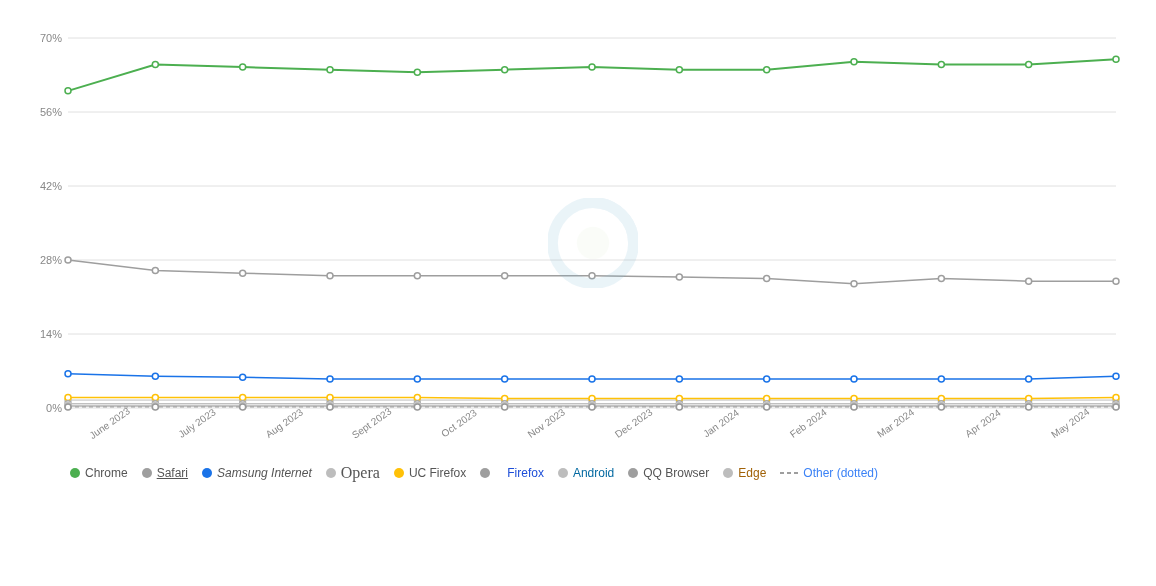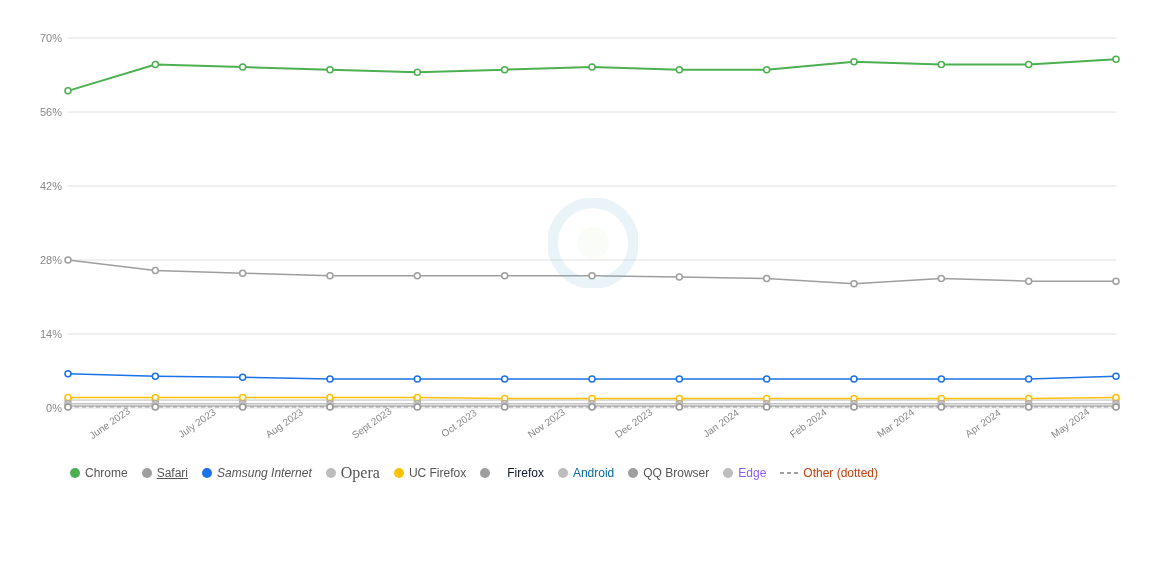--- a/index.html
+++ b/index.html
@@ -280,32 +280,32 @@
       <div class="legend-item">
         <span class="legend-dot" style="background-color: rgb(189, 189, 189);"></span>
         <span style="font-size: 16px; color: rgb(85, 85, 85); font-family: Liberation Serif, serif;">Opera</span>
       </div>
       <div class="legend-item">
         <span class="legend-dot" style="background-color: rgb(255, 193, 7);"></span>
         <span style="font-size: 12px; color: rgb(85, 85, 85);">UC Firefox</span>
       </div>
       <div class="legend-item">
         <span class="legend-dot" style="background-color: rgb(158, 158, 158);"></span>
-        <span style="font-size: 12px; color: #0f172a; padding-left: 12px;">Firefox</span>
+        <span style="font-size: 12px; color: #1d4ed8; padding-left: 12px;">Firefox</span>
       </div>
       <div class="legend-item">
         <span class="legend-dot" style="background-color: rgb(189, 189, 189);"></span>
         <span style="font-size: 12px; color: #0369a1;">Android</span>
       </div>
       <div class="legend-item">
         <span class="legend-dot" style="background-color: rgb(158, 158, 158);"></span>
         <span style="font-size: 12px; color: rgb(85, 85, 85);">QQ Browser</span>
       </div>
       <div class="legend-item">
         <span class="legend-dot" style="background-color: rgb(189, 189, 189);"></span>
-        <span style="font-size: 12px; color: #8b5cf6;">Edge</span>
+        <span style="font-size: 12px; color: #a16207;">Edge</span>
       </div>
       <div class="legend-item">
         <span style="display: inline-block; width: 18px; height: 2px; background: repeating-linear-gradient(to right, rgb(158, 158, 158) 0px, rgb(158, 158, 158) 4px, transparent 4px, transparent 7px); vertical-align: middle;"></span>
-        <span style="font-size: 12px; color: #c2410c;">Other (dotted)</span>
+        <span style="font-size: 12px; color: #3b82f6;">Other (dotted)</span>
       </div>
     </div>
 </div>
 
 </body></html>

